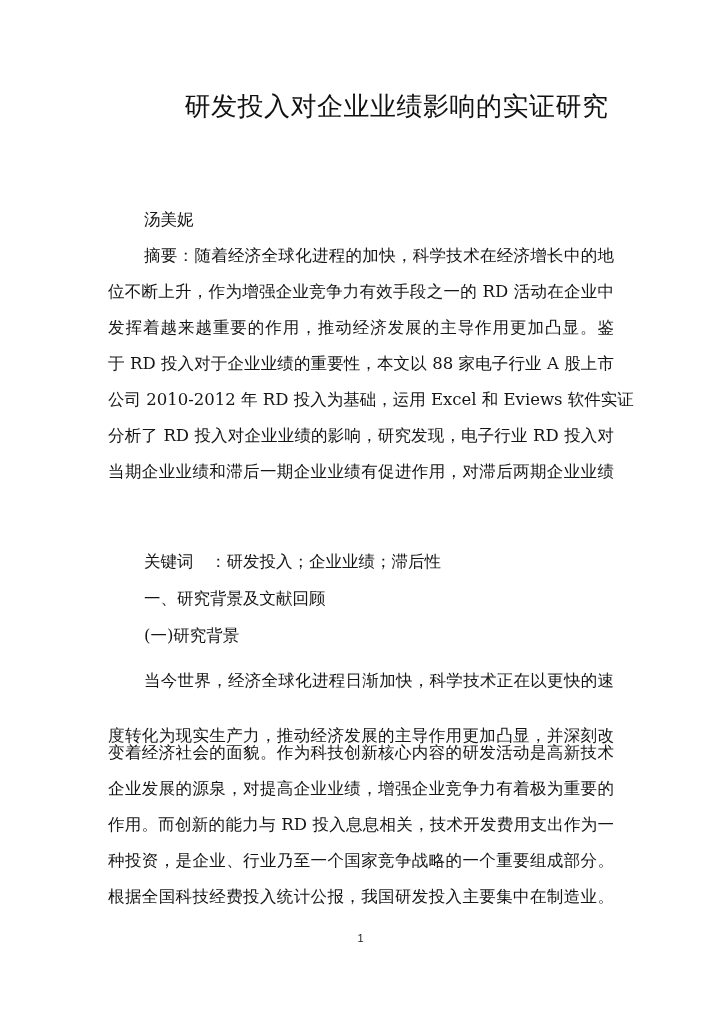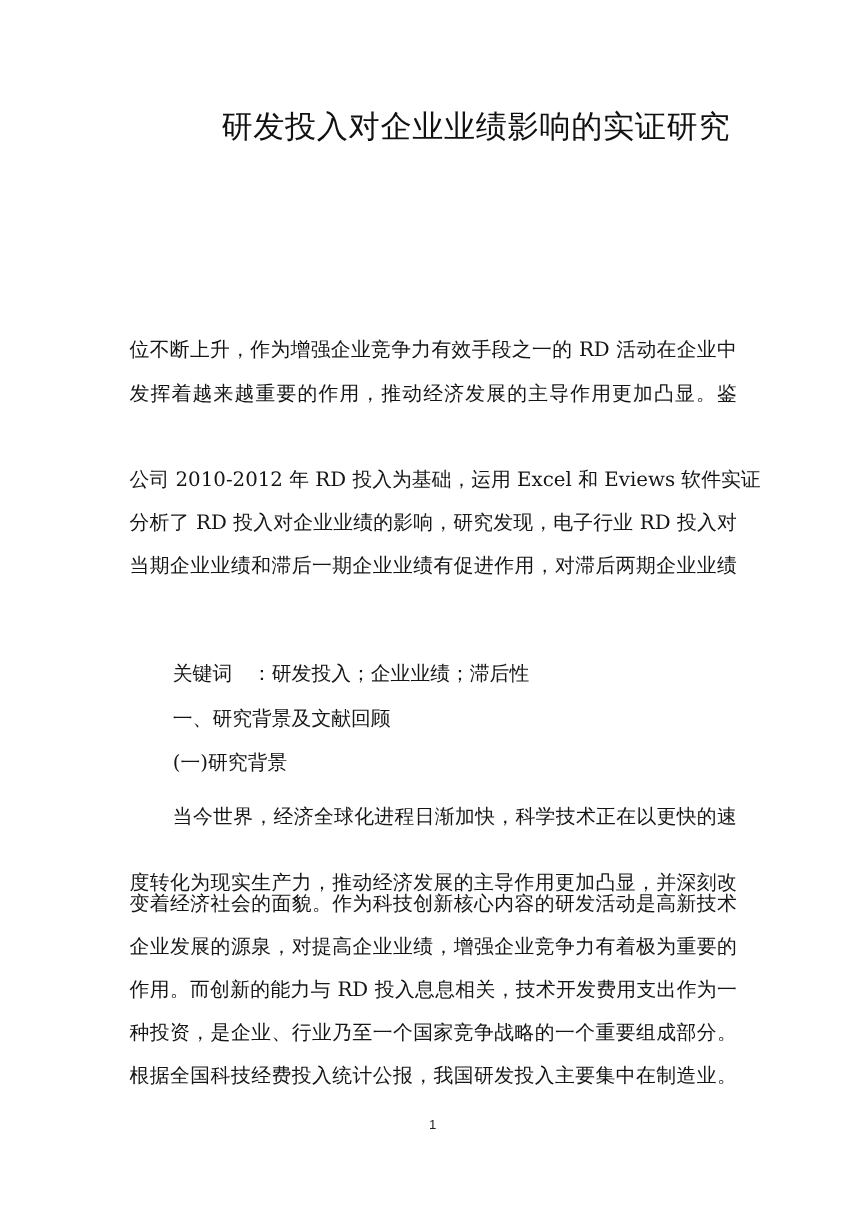--- a/index.html
+++ b/index.html
@@ -14,23 +14,26 @@
   .line.last { text-align-last: left; }
   .pagenum { position: absolute; left: 0; width: 721px; top: 932px; text-align: center;
              font-family: "Liberation Sans", sans-serif; font-size: 11px; color: #222; }
 </style>
 </head>
 <body>
 
 <div class="page">
   <div class="title">研发投入对企业业绩影响的实证研究</div>
 
+  <div class="line indent last" style="top:208px">汤美妮</div>
 
+  <div class="line indent" style="top:244px">摘要：随着经济全球化进程的加快，科学技术在经济增长中的地</div>
   <div class="line" style="top:280px">位不断上升，作为增强企业竞争力有效手段之一的 RD 活动在企业中</div>
   <div class="line" style="top:316px">发挥着越来越重要的作用，推动经济发展的主导作用更加凸显。鉴</div>
+  <div class="line" style="top:352px">于 RD 投入对于企业业绩的重要性，本文以 88 家电子行业 A 股上市</div>
   <div class="line" style="top:388px">公司 2010-2012 年 RD 投入为基础，运用 Excel 和 Eviews 软件实证</div>
   <div class="line" style="top:424px">分析了 RD 投入对企业业绩的影响，研究发现，电子行业 RD 投入对</div>
   <div class="line" style="top:460px">当期企业业绩和滞后一期企业业绩有促进作用，对滞后两期企业业绩</div>
 
   <div class="line indent last" style="top:550px">关键词　：研发投入；企业业绩；滞后性</div>
   <div class="line indent last" style="top:587px">一、研究背景及文献回顾</div>
   <div class="line indent last" style="top:624px">(一)研究背景</div>
 
   <div class="line indent" style="top:669px">当今世界，经济全球化进程日渐加快，科学技术正在以更快的速</div>
   <div class="line" style="top:724px">度转化为现实生产力，推动经济发展的主导作用更加凸显，并深刻改</div>

